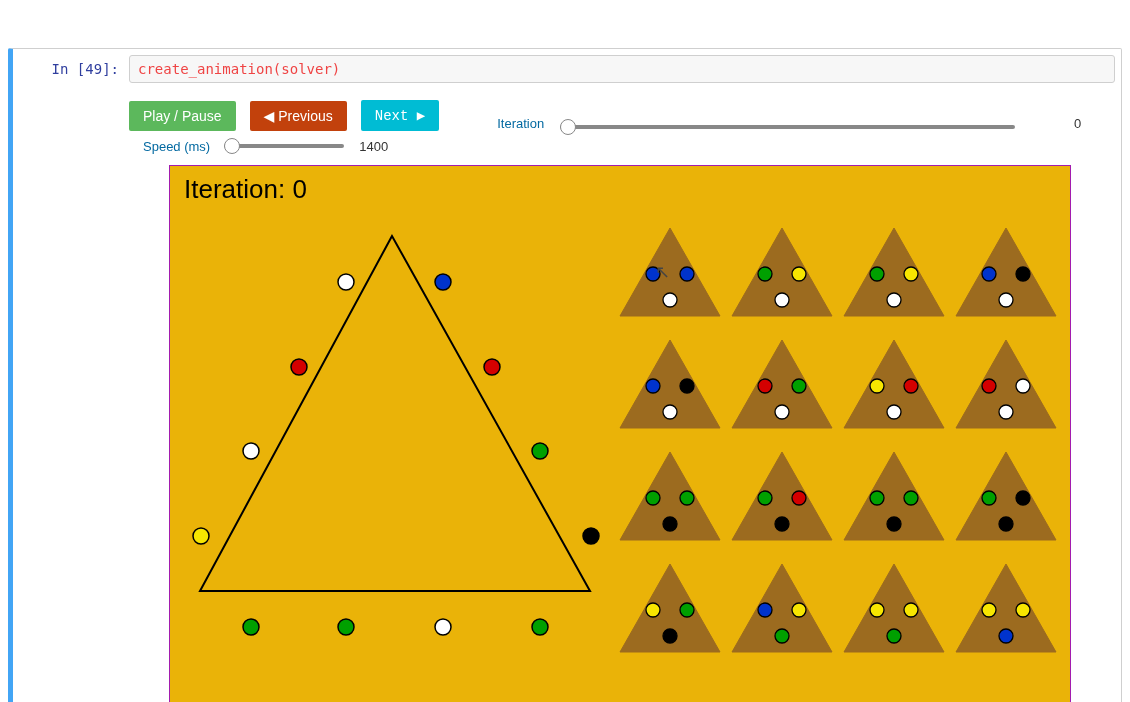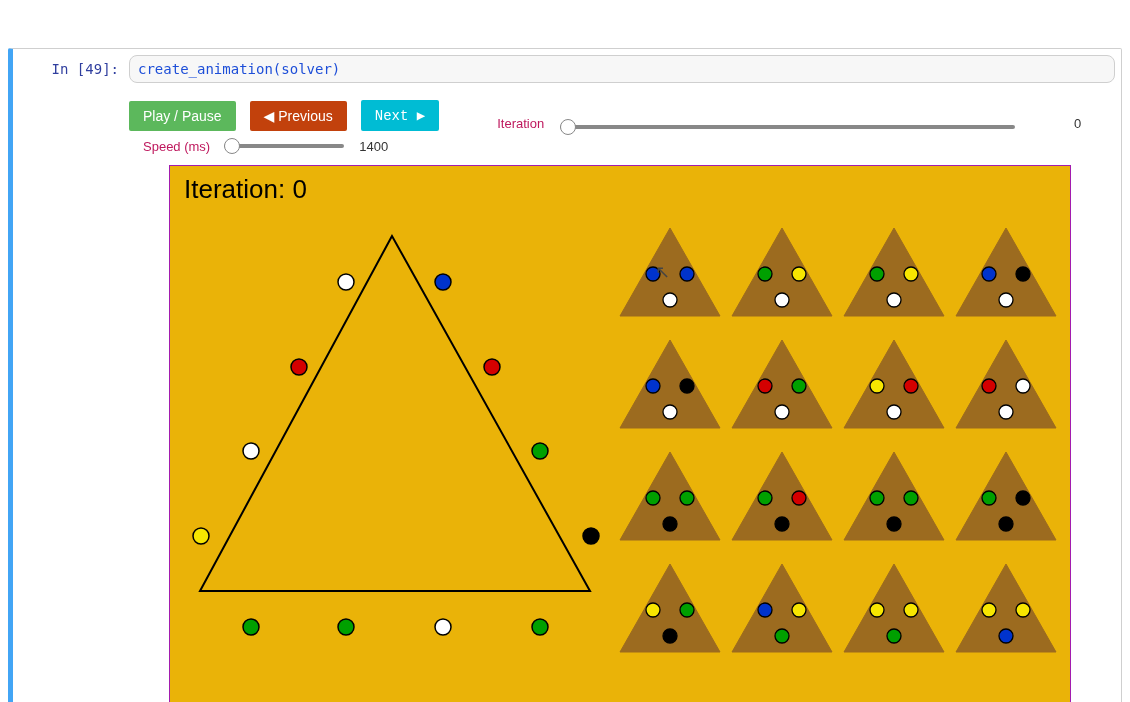--- a/index.html
+++ b/index.html
@@ -1,31 +1,31 @@
 <!DOCTYPE html>
 <html><head>
 <meta charset="utf-8">
 <style>
   html,body{margin:0;padding:0;background:#fff;font-family:"Helvetica Neue",Helvetica,Arial,sans-serif;color:#333;}
   .notebook{width:1130px;height:702px;box-sizing:border-box;padding:4px 8px 8px 8px;margin-top:44px;}
   .cell{border:1px solid #cfcfcf;border-left:5px solid #42a5f5;background:#fff;border-radius:2px;box-sizing:border-box;min-height:680px;}
   .input-row{display:flex;align-items:stretch;padding:6px 6px 6px 0;}
   .prompt{width:116px;box-sizing:border-box;text-align:right;font-family:monospace;font-size:14px;color:#303F9F;padding:6px 10px 0 0;}
   .prompt .n{color:#303F9F;}
-  .code-box{flex:1;border:1px solid #cfcfcf;border-radius:8px;background:#f7f7f7;padding:5px 8px;font-family:monospace;font-size:14px;color:#1d4ed8;}
+  .code-box{flex:1;border:1px solid #cfcfcf;border-radius:3px;background:#f7f7f7;padding:5px 8px;font-family:monospace;font-size:14px;color:#ef4444;}
   .output-area{padding:4px 6px 6px 0;display:flex;}
   .out-prompt{width:116px;}
   .out-body{flex:1;}
   .controls-row{display:flex;align-items:flex-end;gap:14px;height:38px;}
   .btn{border:none;border-radius:2px;color:#fff;font-size:14px;padding:7px 14px;cursor:pointer;}
   .btn-green{background:#5cb85c;}
   .btn-blue{background:#c2410c;}
   .btn-blue2{background:#00BCD4;font-family:Liberation Mono, monospace;}
   .ctrl-spacer{width:30px;}
-  .lbl{font-size:13px;color:#be185d;}
+  .lbl{font-size:13px;color:#0369a1;}
   .slider{appearance:none;height:4px;background:#888;border-radius:2px;}
   .slider::-webkit-slider-thumb{appearance:none;width:16px;height:16px;border-radius:50%;background:#fff;border:1px solid #888;}
   .slider.long{width:455px;}
   .slider.short{width:120px;}
   .val{font-size:13px;color:#333;min-width:30px;text-align:right;}
   .controls-row2{display:flex;align-items:center;gap:12px;height:30px;padding-left:14px;}
   .canvas-wrap{padding:4px 0 0 40px;}
   .canvas{background:#eab308;position:relative;width:900px;height:560px;border:1px solid #a21caf;text-decoration:underline;}
   .iter-title{position:absolute;left:14px;top:8px;font-family:Arial,Helvetica,sans-serif;font-size:26px;color:#000;font-weight:400;}
   svg{display:block;}

